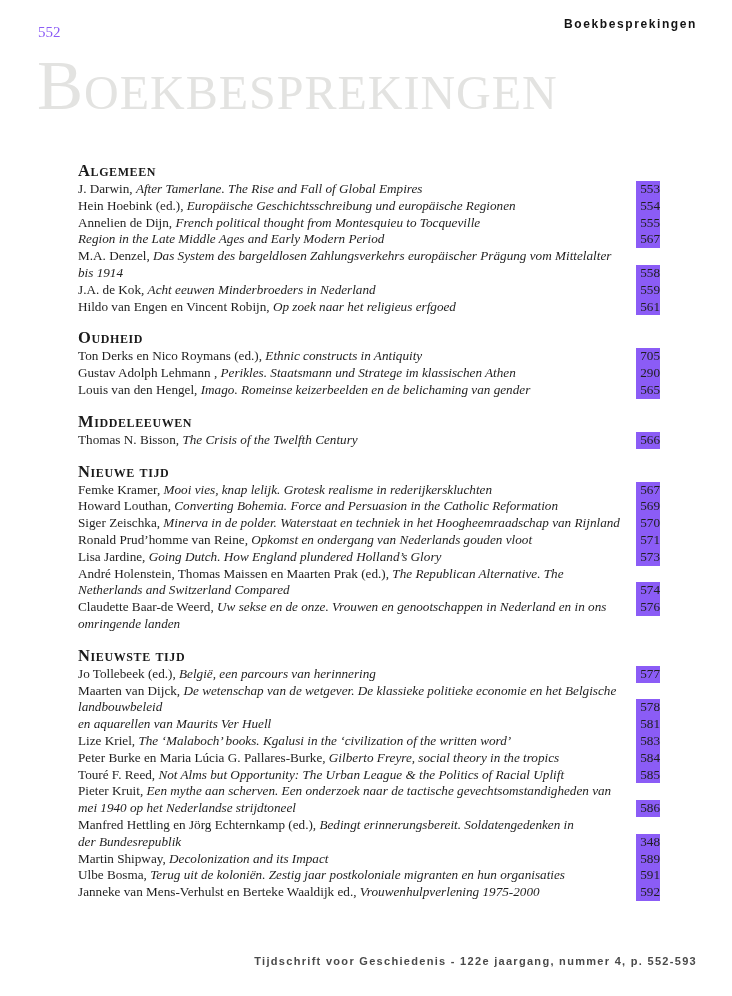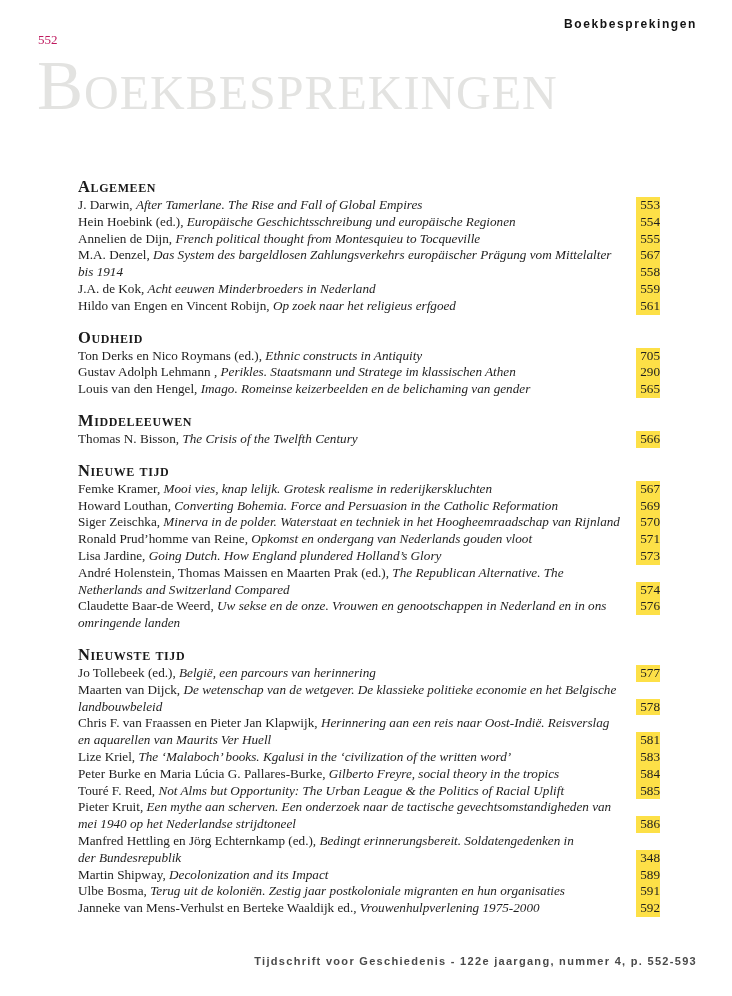--- a/index.html
+++ b/index.html
@@ -4,53 +4,53 @@
 <style>
   html,body{margin:0;padding:0;}
   body{
     width:732px;height:996px;position:relative;overflow:hidden;
     background:#ffffff;color:#1e1e1e;
     font-family:"Liberation Serif", serif;
   }
   
   .header-row{position:absolute;top:16px;left:38px;right:35px;height:18px;}
   .folio{
-    position:absolute;left:0;top:16px;
-    font-family:"Liberation Serif", serif;font-size:13px;color:#be185d;
+    position:absolute;left:0;top:8px;
+    font-family:"Liberation Serif", serif;font-size:15px;color:#8b5cf6;
   }
   .running-title{
     position:absolute;right:0;top:1px;
     font-family:"Liberation Sans", sans-serif;font-weight:bold;
     font-size:12px;letter-spacing:1.6px;color:#141414;
   }
   
   .display-title{
     position:absolute;top:48px;left:37px;width:680px;
     font-family:"Liberation Serif", serif;
     font-variant:small-caps;text-transform:lowercase;
     font-size:69px;line-height:76px;letter-spacing:1px;
     color:#e3e3e1;white-space:nowrap;
   }
   .display-title::first-letter{text-transform:uppercase;}
   
   .toc{position:absolute;top:161px;left:78px;width:582px;}
   .section{margin-top:13px;}
-  .section:first-child{margin-top:16px;}
+  .section:first-child{margin-top:0;}
   .section-heading{
     font-variant:small-caps;text-transform:lowercase;
     font-weight:600;font-size:16.5px;line-height:19px;
     letter-spacing:0.6px;color:#1a1a1a;margin-bottom:1px;
   }
   .section-heading::first-letter{text-transform:uppercase;}
   .line{position:relative;line-height:16.8px;font-size:13.2px;white-space:nowrap;}
   .line .t-roman{font-style:normal;}
   .line .t-italic{font-style:italic;}
   .line .t-page{
     position:absolute;right:0;top:0;font-style:normal;
-    background:#fde047;padding-left:4px;
+    background:#8b5cf6;padding-left:4px;
   }
   
   .footer{
     position:absolute;top:955px;right:35px;
     font-family:"Liberation Sans", sans-serif;font-weight:600;
     font-size:11px;letter-spacing:1.3px;color:#4a4a4a;
   }
 </style>
 </head>
 <body>
@@ -76,21 +76,21 @@
     <span class="t-page">554</span>
   </div>
 
   <div class="line">
     <span class="t-roman">Annelien de Dijn, </span><span class="t-italic">French political thought from Montesquieu to Tocqueville</span>
     <span class="t-page">555</span>
   </div>
 
 
   <div class="line">
-    <span class="t-roman"></span>
+    <span class="t-roman"></span><span class="t-italic">Region in the Late Middle Ages and Early Modern Period</span>
     <span class="t-page">567</span>
   </div>
 
   <div class="line">
     <span class="t-roman">M.A. Denzel, </span><span class="t-italic">Das System des bargeldlosen Zahlungsverkehrs europäischer Prägung vom Mittelalter</span>
     <span class="t-page"></span>
   </div>
 
   <div class="line">
     <span class="t-roman"></span><span class="t-italic">bis 1914</span>
@@ -201,24 +201,20 @@
     <span class="t-roman">Maarten van Dijck, </span><span class="t-italic">De wetenschap van de wetgever. De klassieke politieke economie en het Belgische</span>
     <span class="t-page"></span>
   </div>
 
   <div class="line">
     <span class="t-roman"></span><span class="t-italic">landbouwbeleid</span>
     <span class="t-page">578</span>
   </div>
 
 
-  <div class="line">
-    <span class="t-roman">Chris F. van Fraassen en Pieter Jan Klapwijk, </span><span class="t-italic">Herinnering aan een reis naar Oost-Indië. Reisverslag</span>
-    <span class="t-page"></span>
-  </div>
 
   <div class="line">
     <span class="t-roman"></span><span class="t-italic">en aquarellen van Maurits Ver Huell</span>
     <span class="t-page">581</span>
   </div>
 
   <div class="line">
     <span class="t-roman">Lize Kriel, </span><span class="t-italic">The ‘Malaboch’ books. Kgalusi in the ‘civilization of the written word’</span>
     <span class="t-page">583</span>
   </div>

